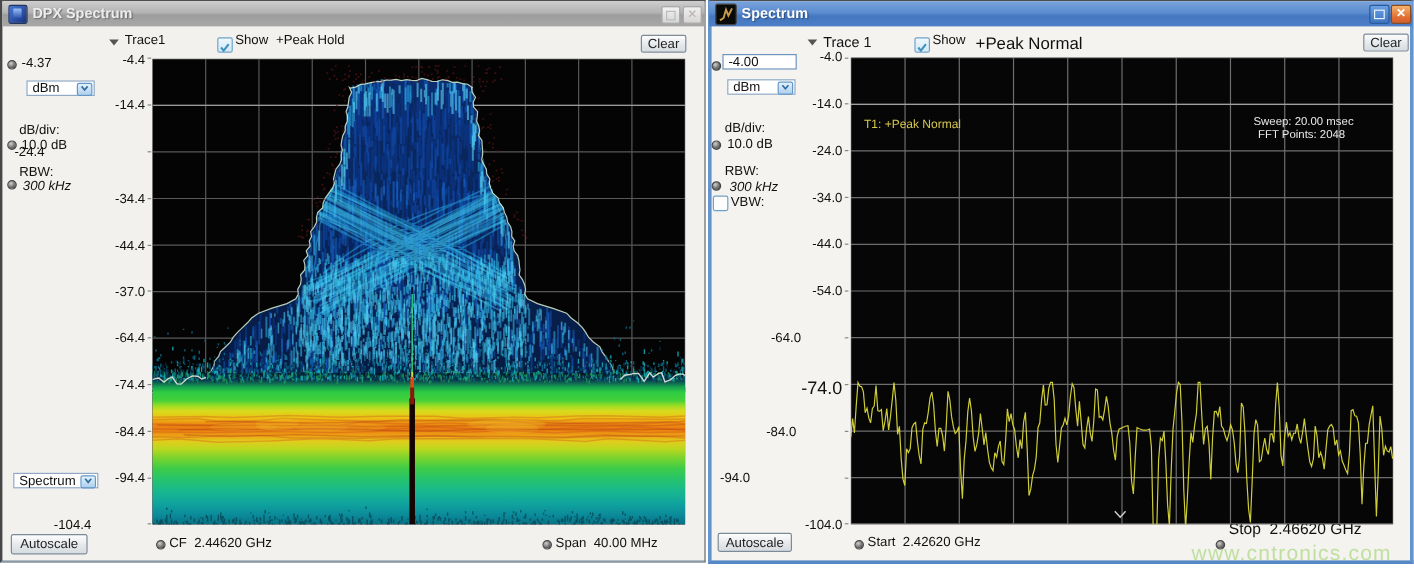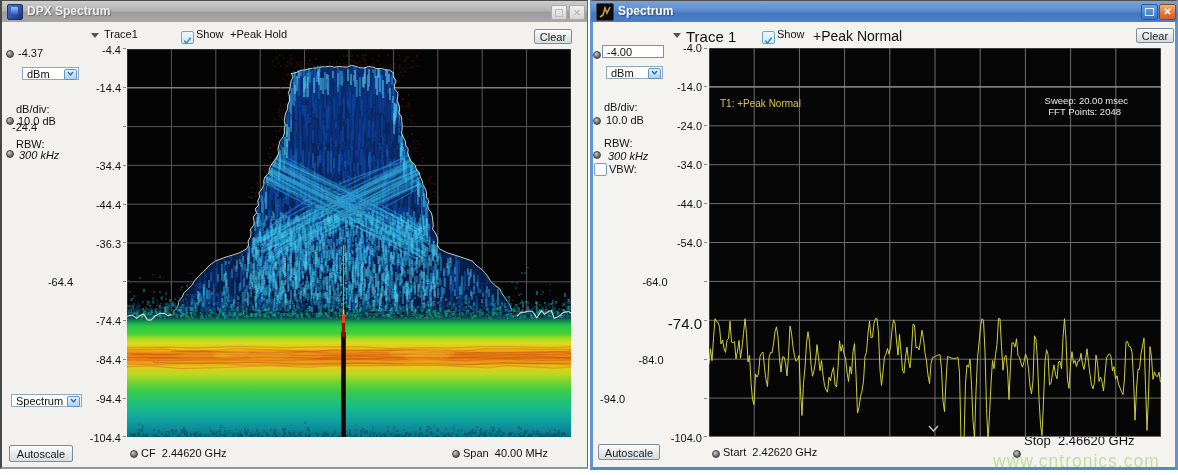--- a/index.html
+++ b/index.html
@@ -41,31 +41,31 @@
 <div style="position:absolute;left:0;top:44px;width:121px;text-align:right;font-size:11px;color:#111">-4.4</div>
 <div style="position:absolute;left:123px;top:48px;width:3px;height:1px;background:#888"></div>
 <div style="position:absolute;left:0;top:82px;width:121px;text-align:right;font-size:11px;color:#111">-14.4</div>
 <div style="position:absolute;left:123px;top:87px;width:3px;height:1px;background:#888"></div>
 <div style="position:absolute;left:12px;top:121px;width:121px;font-size:11px;color:#111">-24.4</div>
 <div style="position:absolute;left:123px;top:126px;width:3px;height:1px;background:#888"></div>
 <div style="position:absolute;left:0;top:160px;width:121px;text-align:right;font-size:11px;color:#111">-34.4</div>
 <div style="position:absolute;left:123px;top:165px;width:3px;height:1px;background:#888"></div>
 <div style="position:absolute;left:0;top:199px;width:121px;text-align:right;font-size:11px;color:#111">-44.4</div>
 <div style="position:absolute;left:123px;top:204px;width:3px;height:1px;background:#888"></div>
-<div style="position:absolute;left:0;top:238px;width:121px;text-align:right;font-size:11px;color:#111">-36.3</div>
+<div style="position:absolute;left:0;top:238px;width:121px;text-align:right;font-size:11px;color:#111">-37.0</div>
 <div style="position:absolute;left:123px;top:242px;width:3px;height:1px;background:#888"></div>
-<div style="position:absolute;left:0;top:276px;width:121px;text-align:center;font-size:11px;color:#111">-64.4</div>
+<div style="position:absolute;left:0;top:276px;width:121px;text-align:right;font-size:11px;color:#111">-64.4</div>
 <div style="position:absolute;left:123px;top:281px;width:3px;height:1px;background:#888"></div>
 <div style="position:absolute;left:0;top:315px;width:121px;text-align:right;font-size:11px;color:#111">-74.4</div>
 <div style="position:absolute;left:123px;top:320px;width:3px;height:1px;background:#888"></div>
 <div style="position:absolute;left:0;top:354px;width:121px;text-align:right;font-size:11px;color:#111">-84.4</div>
 <div style="position:absolute;left:123px;top:359px;width:3px;height:1px;background:#888"></div>
 <div style="position:absolute;left:0;top:393px;width:121px;text-align:right;font-size:11px;color:#111">-94.4</div>
 <div style="position:absolute;left:123px;top:398px;width:3px;height:1px;background:#888"></div>
-<div style="position:absolute;left:0;top:432px;width:121px;text-align:right;font-size:11px;color:#111">-104.4</div>
+<div style="position:absolute;left:0;top:432px;width:121px;text-align:center;font-size:11px;color:#111">-104.4</div>
 <div style="position:absolute;left:123px;top:436px;width:3px;height:1px;background:#888"></div>
 <div style="position:absolute;left:130px;top:450px;width:6px;height:6px;border-radius:50%;background:radial-gradient(circle at 35% 30%,#cfcfcf,#5a5a5a 70%);border:0.5px solid #444"></div>
 <div style="position:absolute;left:141px;top:447px;font-size:11px;color:#111;white-space:nowrap;">CF&nbsp;&nbsp;2.44620 GHz</div>
 <div style="position:absolute;left:452px;top:450px;width:6px;height:6px;border-radius:50%;background:radial-gradient(circle at 35% 30%,#cfcfcf,#5a5a5a 70%);border:0.5px solid #444"></div>
 <div style="position:absolute;left:463px;top:447px;font-size:11px;color:#111;white-space:nowrap;">Span&nbsp;&nbsp;40.00 MHz</div>
 <svg width="444" height="388" viewBox="0 0 444 388" xmlns="http://www.w3.org/2000/svg" style="position:absolute;left:127px;top:49px">
     <defs>
       <linearGradient id="nf" x1="0" y1="0" x2="0" y2="1">
         <stop offset="0.0" stop-color="#03101c"></stop>
         <stop offset="0.045" stop-color="#0a3a50"></stop>
@@ -146,21 +146,21 @@
     <div style="position:absolute;left:5px;top:2px;width:16px;height:16px;background:#0a0a08;border:1px solid #444;border-radius:2px"><svg width="16" height="16" viewBox="0 0 16 16" xmlns="http://www.w3.org/2000/svg">
         <path d="M3 13l3-2 2-7 2 5 3-6" stroke="#c89b4a" stroke-width="1.6" fill="none"></path>
       </svg></div>
     <div style="position:absolute;left:27px;top:3px;font-size:12px;font-weight:bold;color:#fff;text-shadow:1px 1px 1px #2c4f85">Spectrum</div>
   </div>
 <div style="position:absolute;left:1141px;top:4px;width:15px;height:14px;border:1px solid #2a5a9a;border-radius:2px;background:linear-gradient(#6ba1e4,#3c74c0)">
     <div style="position:absolute;left:3px;top:3px;width:7px;height:6px;border:1.5px solid #eaf2fc"></div>
   </div>
 <div style="position:absolute;left:1159px;top:4px;width:15px;height:14px;border:1px solid #8a4a20;border-radius:2px;background:linear-gradient(#f5b26a,#e06a32 70%,#d55f2a);color:#fff;font-size:10px;font-weight:bold;text-align:center;line-height:14px">✕</div>
 <div style="position:absolute;left:673px;top:33px;width:0;height:0;border-left:4.5px solid transparent;border-right:4.5px solid transparent;border-top:5px solid #555"></div>
-<div style="position:absolute;left:686px;top:28px;font-size:15px;color:#111;white-space:nowrap;">Trace 1</div>
+<div style="position:absolute;left:686px;top:28px;font-size:12px;color:#111;white-space:nowrap;">Trace 1</div>
 <div style="position:absolute;left:762px;top:31px;width:11px;height:11px;border:1px solid #6fa3c6;border-radius:2px;background:linear-gradient(#eef7fd,#d2e9f7);"><svg width="11" height="11" viewBox="0 0 11 11" xmlns="http://www.w3.org/2000/svg">
       <path d="M2.2 5.6l2.2 2.6 4.2-5.4" stroke="#3d90c0" stroke-width="1.7" fill="none"></path>
     </svg></div>
 <div style="position:absolute;left:777px;top:28px;font-size:11px;color:#111;white-space:nowrap;">Show</div>
 <div style="position:absolute;left:813px;top:28px;font-size:14px;color:#111;white-space:nowrap;">+Peak Normal</div>
 <div style="position:absolute;left:1136px;top:28px;width:38px;height:15px;border:1px solid #7d8b99;border-radius:2px;background:linear-gradient(#fdfdfd,#e3e7ea 60%,#d7dce0);font-size:11px;color:#222;text-align:center;line-height:15px;box-sizing:border-box">Clear</div>
 <div style="position:absolute;left:593px;top:51px;width:6px;height:6px;border-radius:50%;background:radial-gradient(circle at 35% 30%,#cfcfcf,#5a5a5a 70%);border:0.5px solid #444"></div>
 <div style="position:absolute;left:602px;top:45px;width:62px;height:13px;border:1px solid #6f94bb;background:#fff;font-size:11px;color:#111;line-height:13px;padding-left:4px;box-sizing:border-box">-4.00</div>
 <div style="position:absolute;left:606px;top:66px;width:57px;height:13px;border:1px solid #8fa9c4;background:#fff;font-size:11px;color:#111;line-height:13px;padding-left:4px;box-sizing:border-box">dBm<div style="position:absolute;right:1px;top:1px;width:11px;height:9px;border:1px solid #5f97c9;border-radius:2px;background:linear-gradient(#e4f1fb,#aed0ee)">
       <svg width="9" height="7" viewBox="0 0 9 7" style="display:block;margin:0 auto" xmlns="http://www.w3.org/2000/svg">

